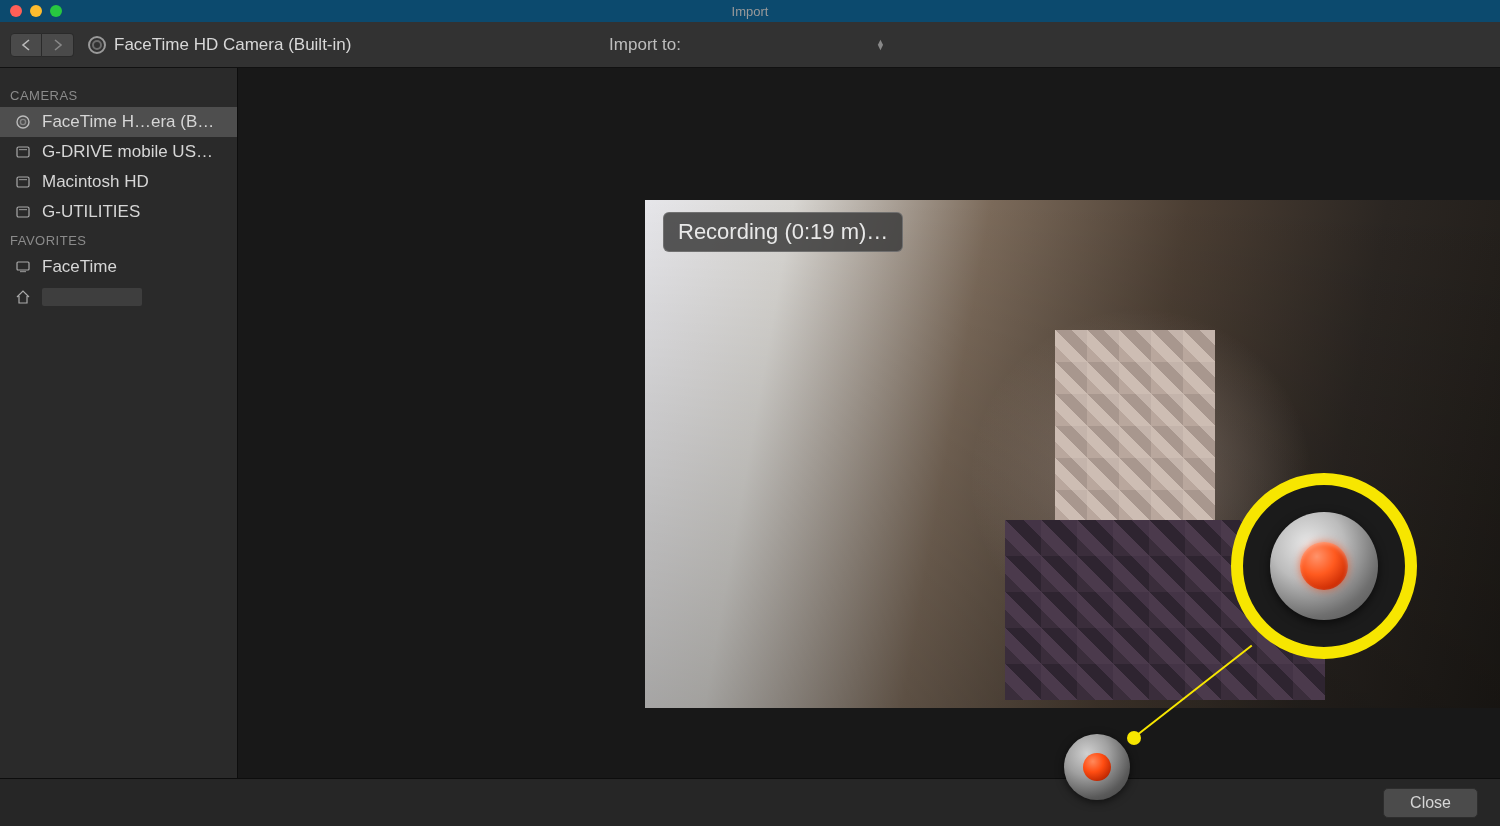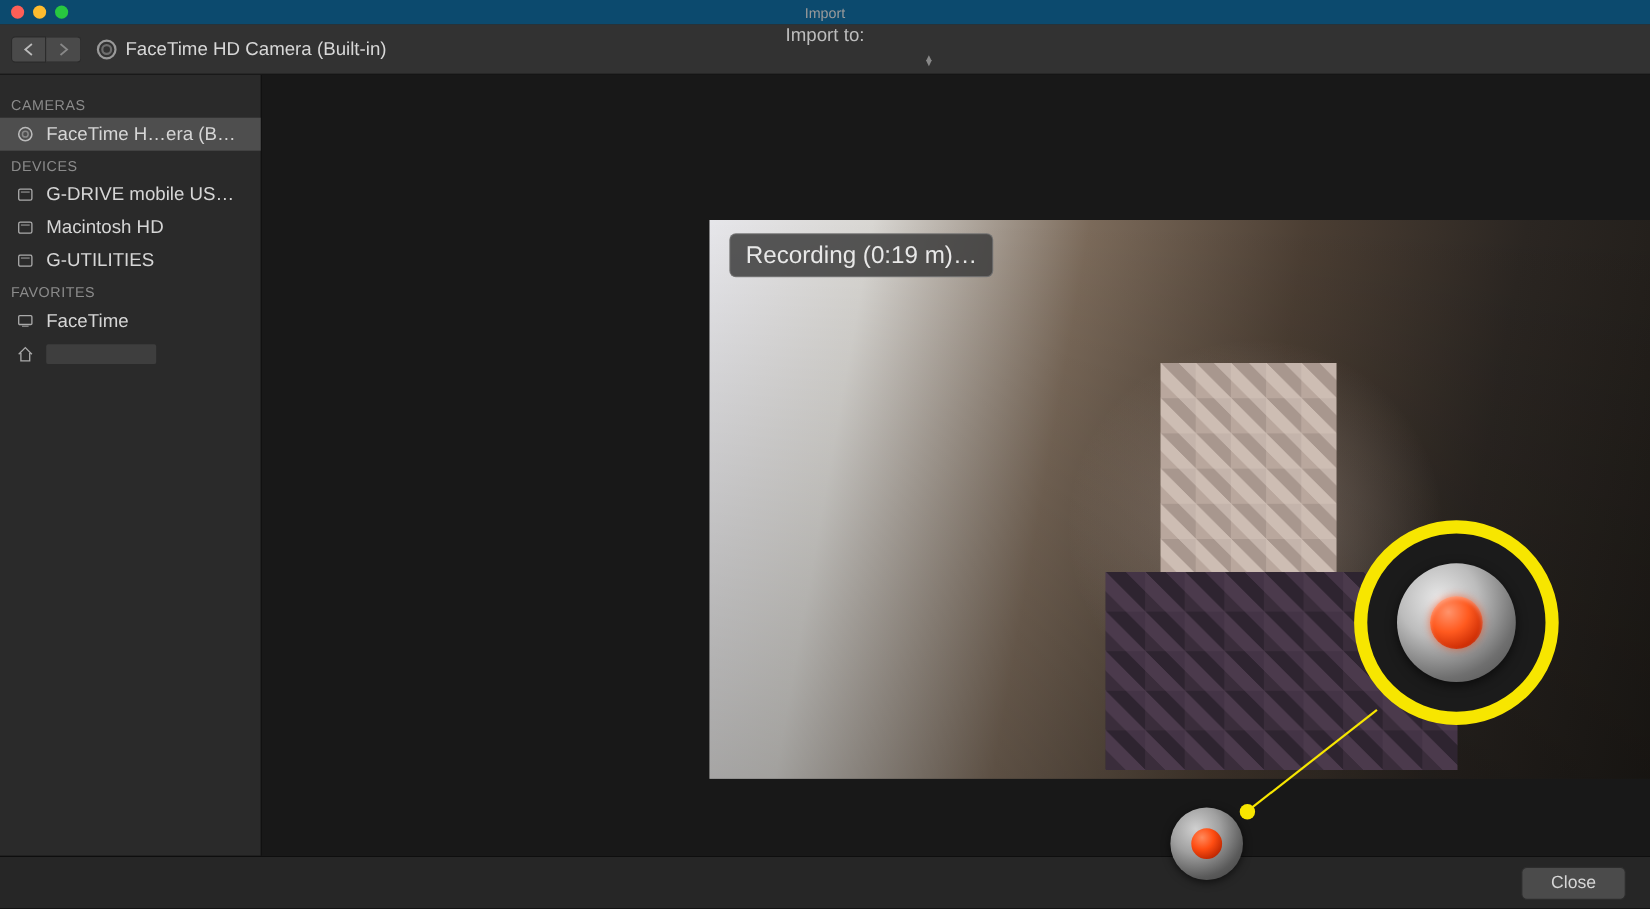--- a/index.html
+++ b/index.html
@@ -13,21 +13,21 @@
   .titlebar-title { position:absolute; left:50%; transform:translateX(-50%); color:#9a9a9a; font-size:13px; }
   
   .toolbar { height:46px; background:#323232; display:flex; align-items:center; padding:0 10px; border-bottom:1px solid #111; }
   .navbtns { display:flex; }
   .navbtn { width:32px; height:24px; background:#4a4a4a; border:1px solid #2a2a2a; display:flex; align-items:center; justify-content:center; color:#aaa; }
   .navbtn:first-child{border-radius:4px 0 0 4px;}
   .navbtn:last-child{border-radius:0 4px 4px 0; border-left:none;}
   .camera-label { display:flex; align-items:center; gap:8px; margin-left:14px; color:#d8d8d8; font-size:17px; }
   .camera-ring { width:18px; height:18px; border:2px solid #9a9a9a; border-radius:50%; box-sizing:border-box; position:relative; }
   .camera-ring::after{content:"";position:absolute;inset:2px;border:2px solid #6d6d6d;border-radius:50%;}
-  .import-to { position:absolute; left:50%; transform:translateX(-50%); display:flex; align-items:center; color:#bdbdbd; font-size:17px;flex-direction:column; }
+  .import-to { position:absolute; left:50%; transform:translateX(-50%); display:flex; align-items:center; color:#bdbdbd; font-size:17px; }
   .dropdown { min-width:210px; height:26px; display:flex; align-items:center; justify-content:flex-end; padding-right:6px; color:#888; }
   .updown { display:flex; flex-direction:column; line-height:5px; font-size:9px; color:#888; }
   
   .body { flex:1; display:flex; min-height:0; }
   .sidebar { width:238px; background:#2a2a2a; border-right:1px solid #0d0d0d; padding-top:14px; color:#d6d6d6; font-size:17px; }
   .section-head { color:#8b8b8b; font-size:13px; letter-spacing:0.5px; padding:6px 10px 4px; }
   .side-item { display:flex; align-items:center; gap:10px; padding:4px 14px; height:30px; }
   .side-item.selected { background:#4e4e4e; }
   .side-icon { width:18px; height:18px; display:flex; align-items:center; justify-content:center; color:#9a9a9a; flex:0 0 18px; }
   .side-label { white-space:nowrap; overflow:hidden; text-overflow:ellipsis; flex:1; }
@@ -112,21 +112,20 @@
       <div class="side-item selected">
         <span class="side-icon">
           <svg width="16" height="16" viewBox="0 0 16 16">
               <circle cx="8" cy="8" r="6" stroke="#bbb" stroke-width="1.4" fill="none"></circle>
               <circle cx="8" cy="8" r="2.6" stroke="#888" stroke-width="1.4" fill="none"></circle>
             </svg>
         </span>
         <span class="side-label">FaceTime H…era (Built-in)</span>
       </div>
 
-      <div class="section-head">DEVICES</div>
       <div class="side-item">
         <span class="side-icon">
           <svg width="16" height="16" viewBox="0 0 16 16">
               <rect x="2" y="3" width="12" height="10" rx="1.5" stroke="#aaa" stroke-width="1.2" fill="none"></rect>
               <rect x="4" y="5" width="8" height="1.2" fill="#888"></rect>
             </svg>
         </span>
         <span class="side-label">G-DRIVE mobile USB-C</span>
       </div>
       <div class="side-item">

